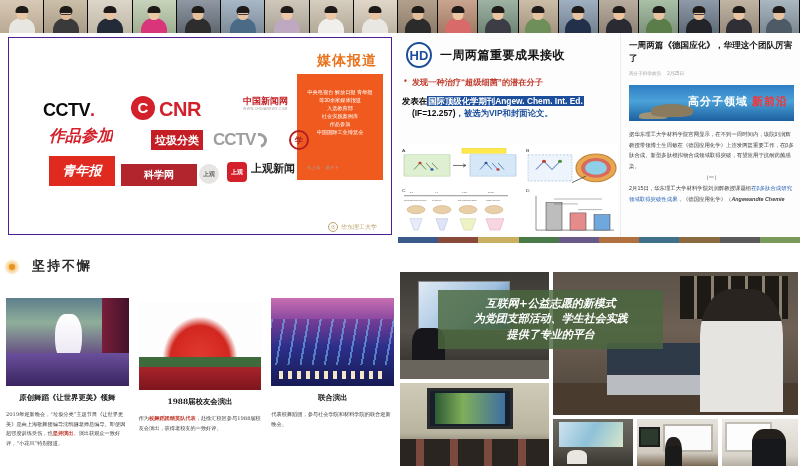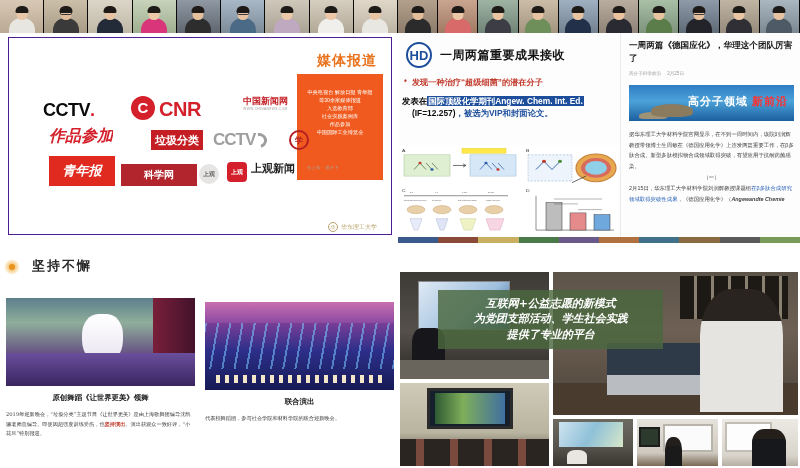--- a/index.html
+++ b/index.html
@@ -507,20 +507,29 @@
           <div class="bl-col">
             <div class="bl-photo ph-dance">
               <div class="curtain"></div>
                 <div class="spot"></div>
                 <div class="crowd"></div>
             </div>
             <div class="bl-cap">原创舞蹈《让世界更美》领舞</div>
             <div class="bl-txt"><span>2019年迎新晚会，“垃圾分类”主题节目《让世界更美》是由上海歌舞团编导沈凯骊老师总编导。即使因超强度训练受伤，也</span><span class="red">坚持演出</span><span>。演出获观众一致好评，“小花旦”特别报道。</span></div>
           </div>
 
+          <div class="bl-col">
+            <div class="bl-photo ph-red">
+              <div class="fan"></div>
+                <div class="grn"></div>
+                <div class="stage"></div>
+            </div>
+            <div class="bl-cap">1988届校友会演出</div>
+            <div class="bl-txt"><span>作为</span><span class="red">校舞蹈团精英队代表</span><span>，赴徐汇校区参与1988届校友会演出，获得老校友的一致好评。</span></div>
+          </div>
 
           <div class="bl-col">
             <div class="bl-photo ph-blue">
               <div class="ceil"></div>
                 <div class="beams"></div>
                 <div class="row"></div>
             </div>
             <div class="bl-cap">联合演出</div>
             <div class="bl-txt"><span>代表校舞蹈团，参与社会学院和材料学院的联合迎新晚会。</span></div>
           </div>

